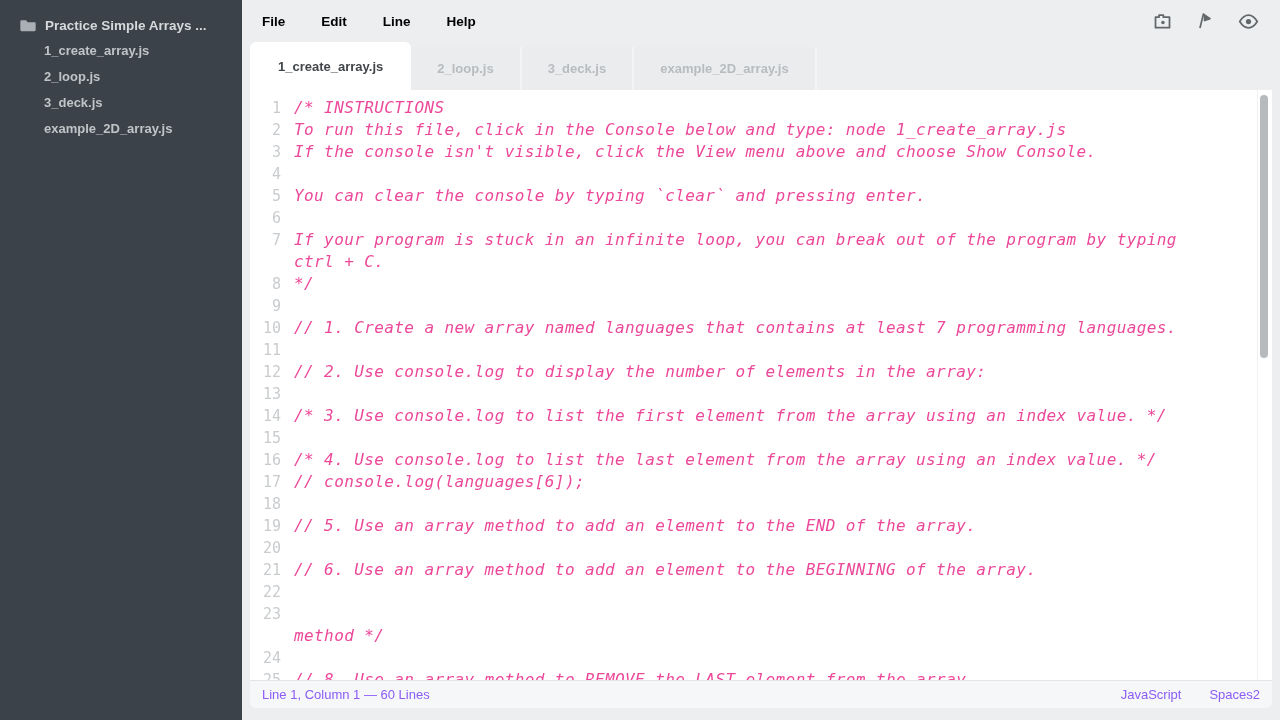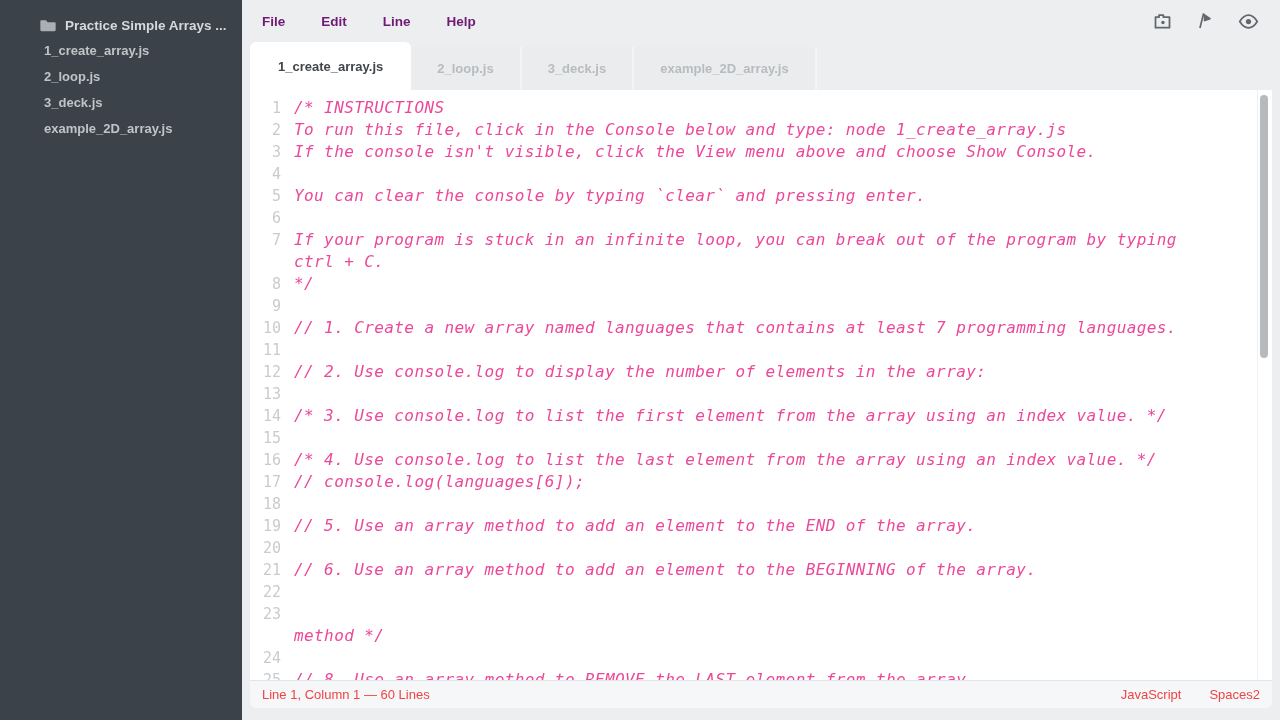--- a/index.html
+++ b/index.html
@@ -13,21 +13,21 @@
 
   
   .sidebar {
     width: 242px; height: 720px; flex: none;
     background: #3b4249;
     padding-top: 12px;
     overflow: hidden;
   }
   .project-row {
     display: flex; align-items: center;
-    height: 26px; padding-left: 40px;
+    height: 26px; padding-left: 20px;
     color: #d6d9dc; font-size: 13.5px; font-weight: bold;
     white-space: nowrap;
   }
   .project-row .ficon { margin-right: 9px; display: inline-flex; }
   .file-list { list-style: none; }
   .file-item {
     height: 26px; line-height: 26px; padding-left: 44px;
     color: #bfc4c8; font-size: 13px; font-weight: 600;
     white-space: nowrap; cursor: pointer;
   }
@@ -35,21 +35,21 @@
   
   .right { flex: 1; display: flex; flex-direction: column; min-width: 0; }
 
   
   .menubar {
     height: 42px; flex: none;
     display: flex; align-items: center;
     padding: 0 20px;
   }
   .menu-item {
-    color: #701a75; font-size: 13.5px; font-weight: 600;
+    color: #000000; font-size: 13.5px; font-weight: 600;
     margin-right: 36px; cursor: pointer;
   }
   .menubar .spacer { flex: 1; }
   .tool-icon { display: inline-flex; margin-left: 22px; cursor: pointer; color: #63676b; }
 
   
   .tabbar { height: 48px; flex: none; display: flex; padding-left: 8px; }
   .tab {
     display: flex; align-items: center; justify-content: center;
     padding: 0 26px; font-size: 13px; color: #b8bcbf; font-weight: 600;
@@ -94,21 +94,21 @@
     background: #b7babd; border-radius: 4px; cursor: pointer;
   }
 
   
   .statusbar {
     height: 28px; flex: none; margin: 0 8px;
     background: #f6f7f9; border-top: 1px solid #e3e5e7;
     border-radius: 0 0 6px 6px;
     display: flex; align-items: center;
     padding: 0 12px;
-    font-size: 13px; color: #ef4444;
+    font-size: 13px; color: #8b5cf6;
   }
   .statusbar .spacer { flex: 1; }
   .sb-lang { margin-right: 28px; cursor: pointer; }
   .sb-indent-label { cursor: pointer; }
   .bottom-gap { height: 12px; flex: none; }
 </style>
 </head>
 <body>
 
 <aside class="sidebar">

